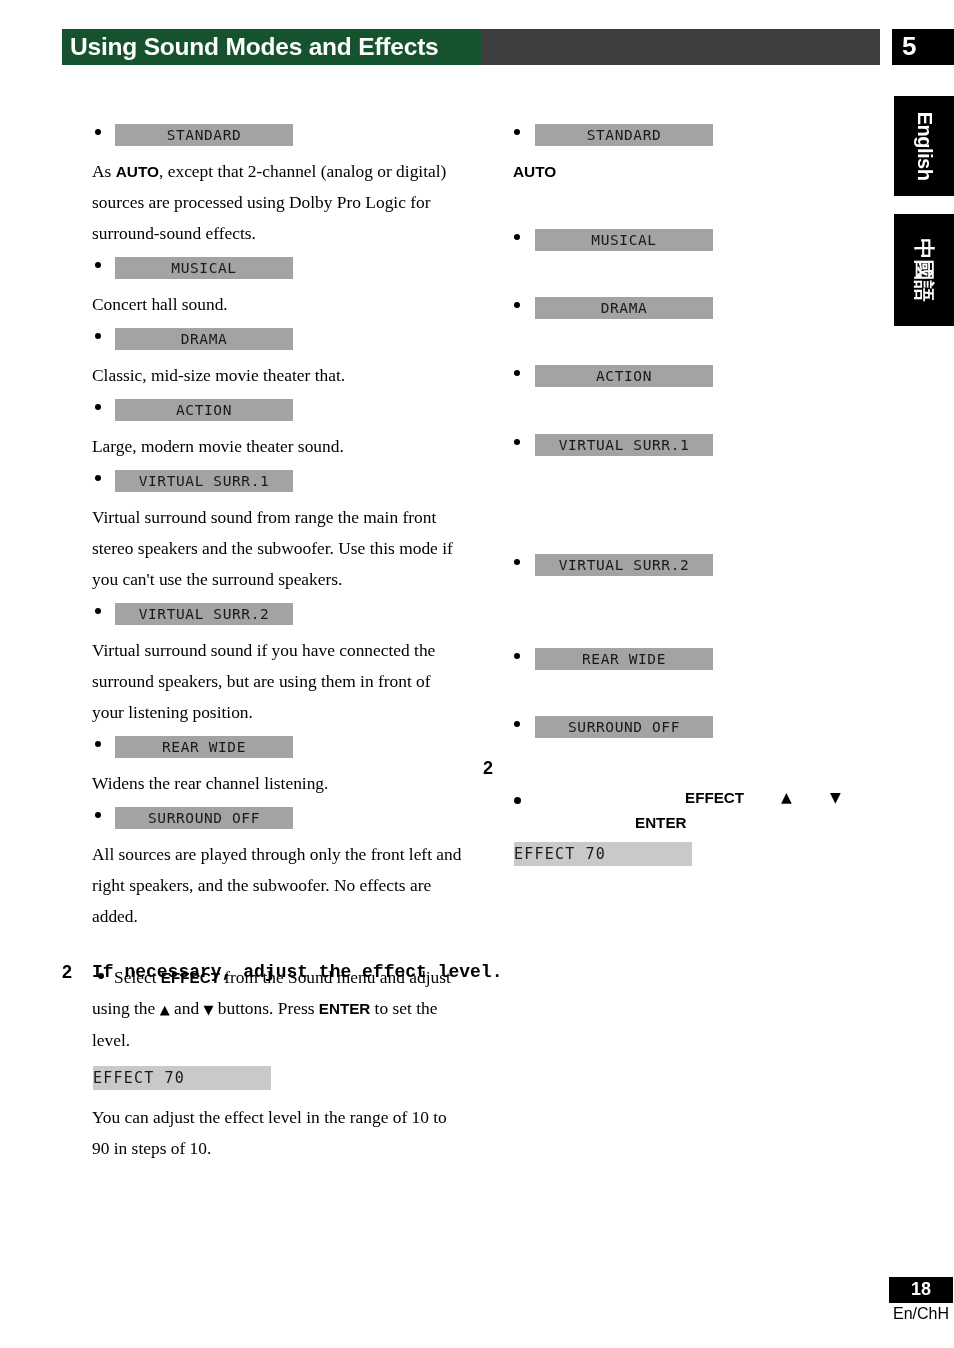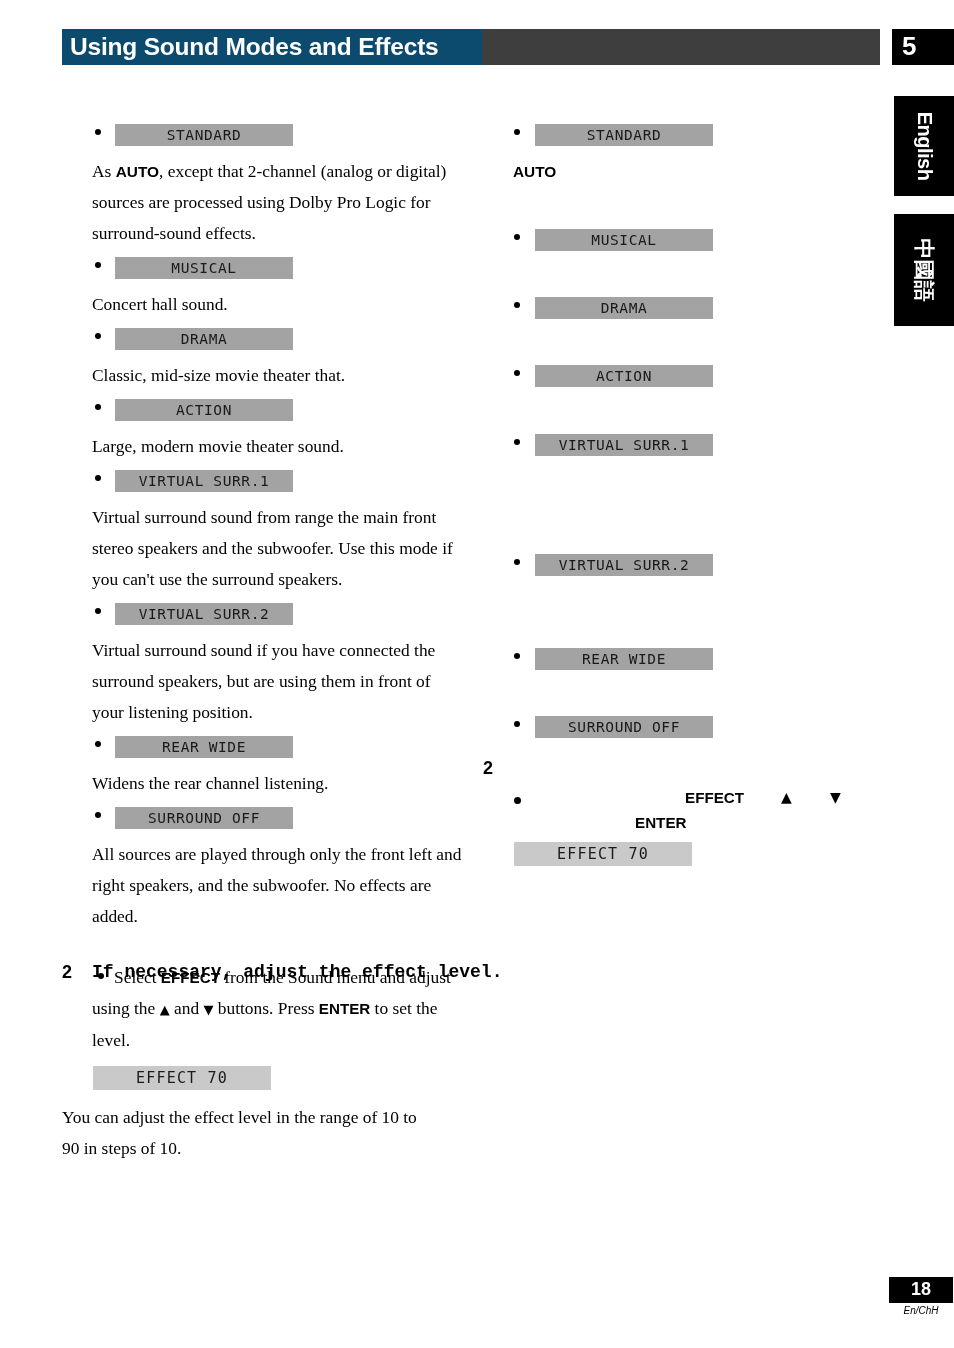--- a/index.html
+++ b/index.html
@@ -23,21 +23,21 @@
     top: 29px;
     width: 818px;
     height: 36px;
   }
   #header-title-block {
     position: absolute;
     left: 0;
     top: 0;
     width: 420px;
     height: 36px;
-    background: #0c4a6e;
+    background: #14532d;
     padding-left: 44px;
   }
   #header-title {
     position: absolute;
     left: 8px;
     top: 0;
     height: 36px;
     line-height: 35px;
     color: #ffffff;
     font-family: "Liberation Sans", sans-serif;
@@ -204,29 +204,29 @@
   .effect-box {
     position: relative;
     margin-top: 10px;
     margin-left: 31px;
     width: 178px;
     height: 24px;
     background: #c9c9c9;
   }
   .effect-box-label {
     display: block;
-    text-align: center;
     line-height: 24px;
     font-family: "DejaVu Sans Mono", monospace;
     font-size: 15px;
     letter-spacing: 1.2px;
     color: #1a1a1a;
   }
   .effect-note {
     margin-top: 12px;
+    margin-left: 30px;
     width: 372px;
     font-family: "Liberation Serif", serif;
     font-size: 17.4px;
     line-height: 31px;
   }
 
   
   #right-step { position: relative; margin-top: 18px; height: 130px; }
   #right-step-num {
     position: absolute; left: 0px; top: 0px;
@@ -275,23 +275,22 @@
     font-weight: bold;
     font-size: 18px;
   }
   #page-edition {
     position: absolute;
     left: 889px;
     top: 1305px;
     width: 64px;
     text-align: center;
     font-family: "Liberation Sans", sans-serif;
-    font-size: 10px;
+    font-size: 16px;
     color: #000000;
-    font-style: italic;
   }
 </style>
 </head>
 <body>
 
 <div id="header-bar">
   <div id="header-title-block">
     <span id="header-title">Using Sound Modes and Effects</span>
   </div>
   <div id="header-gray-block"></div>

